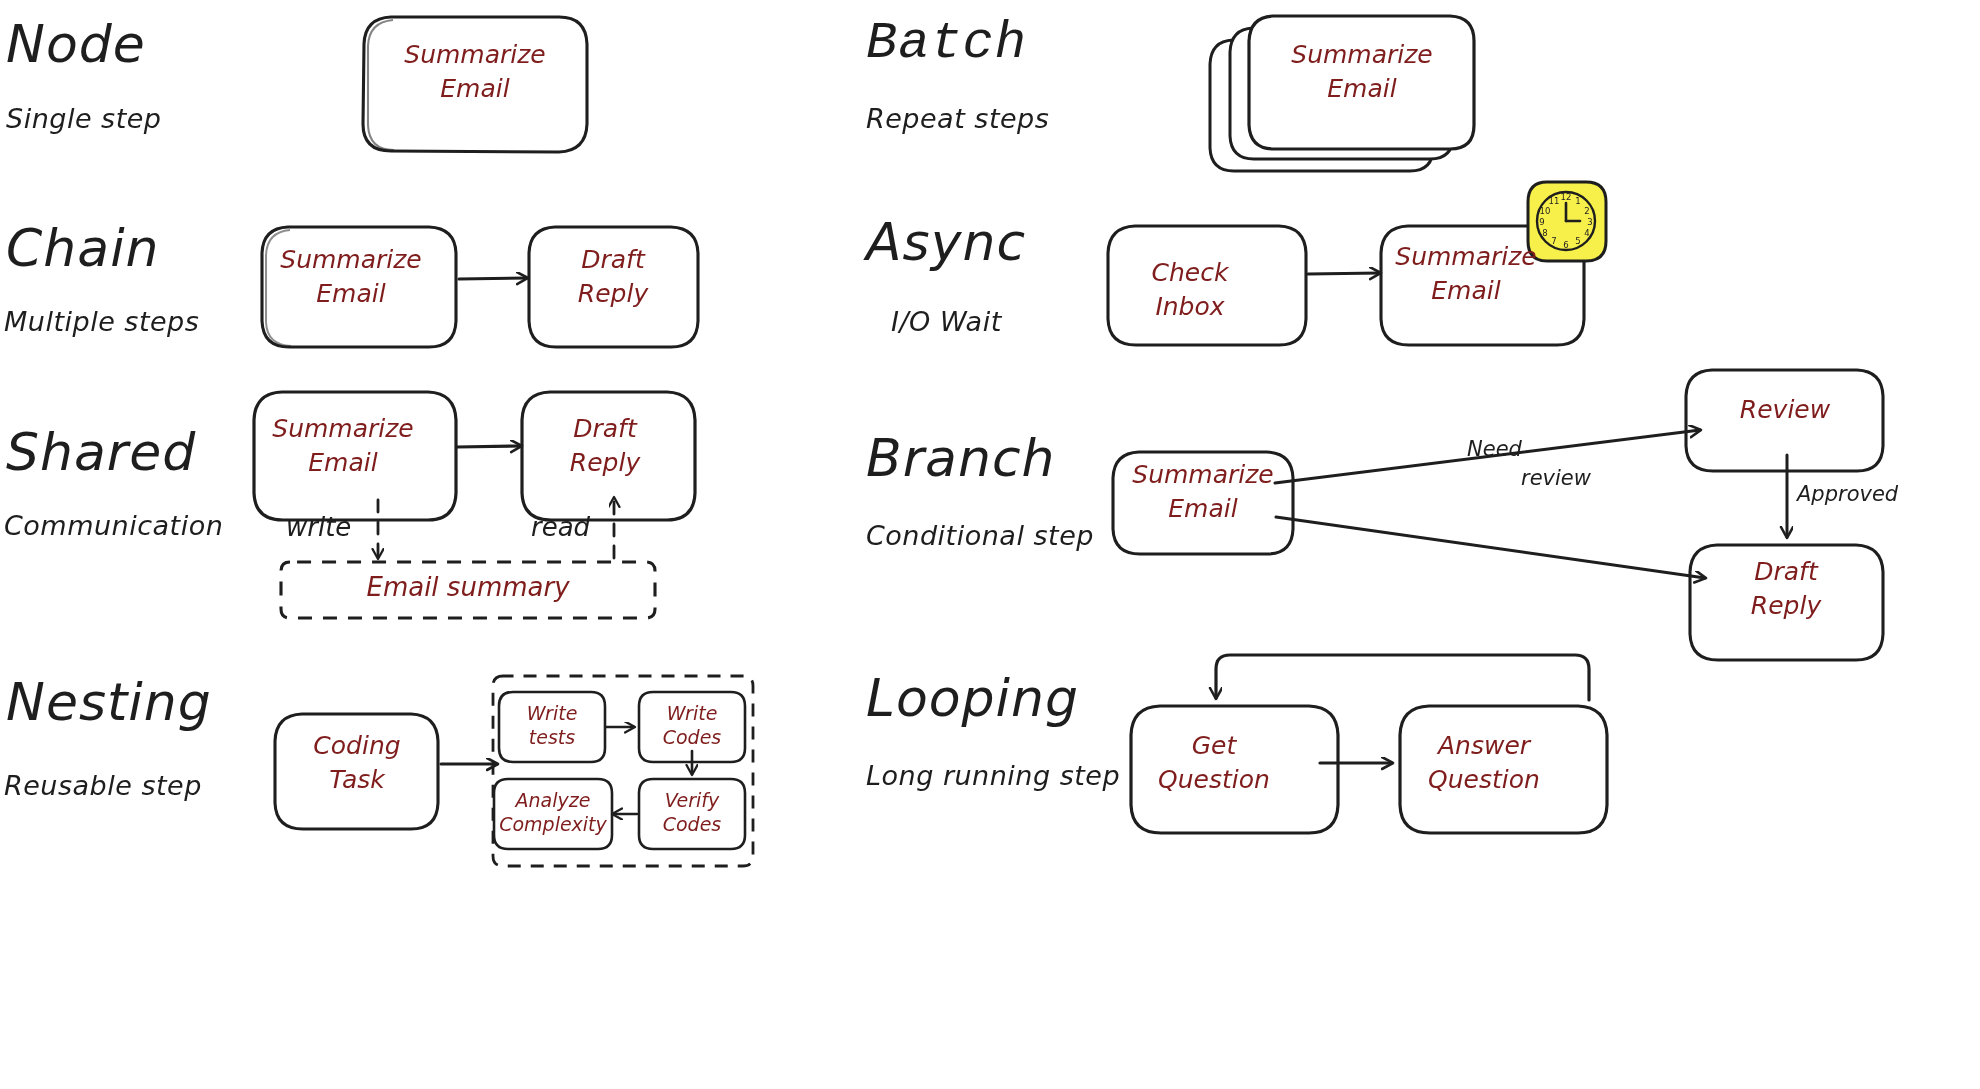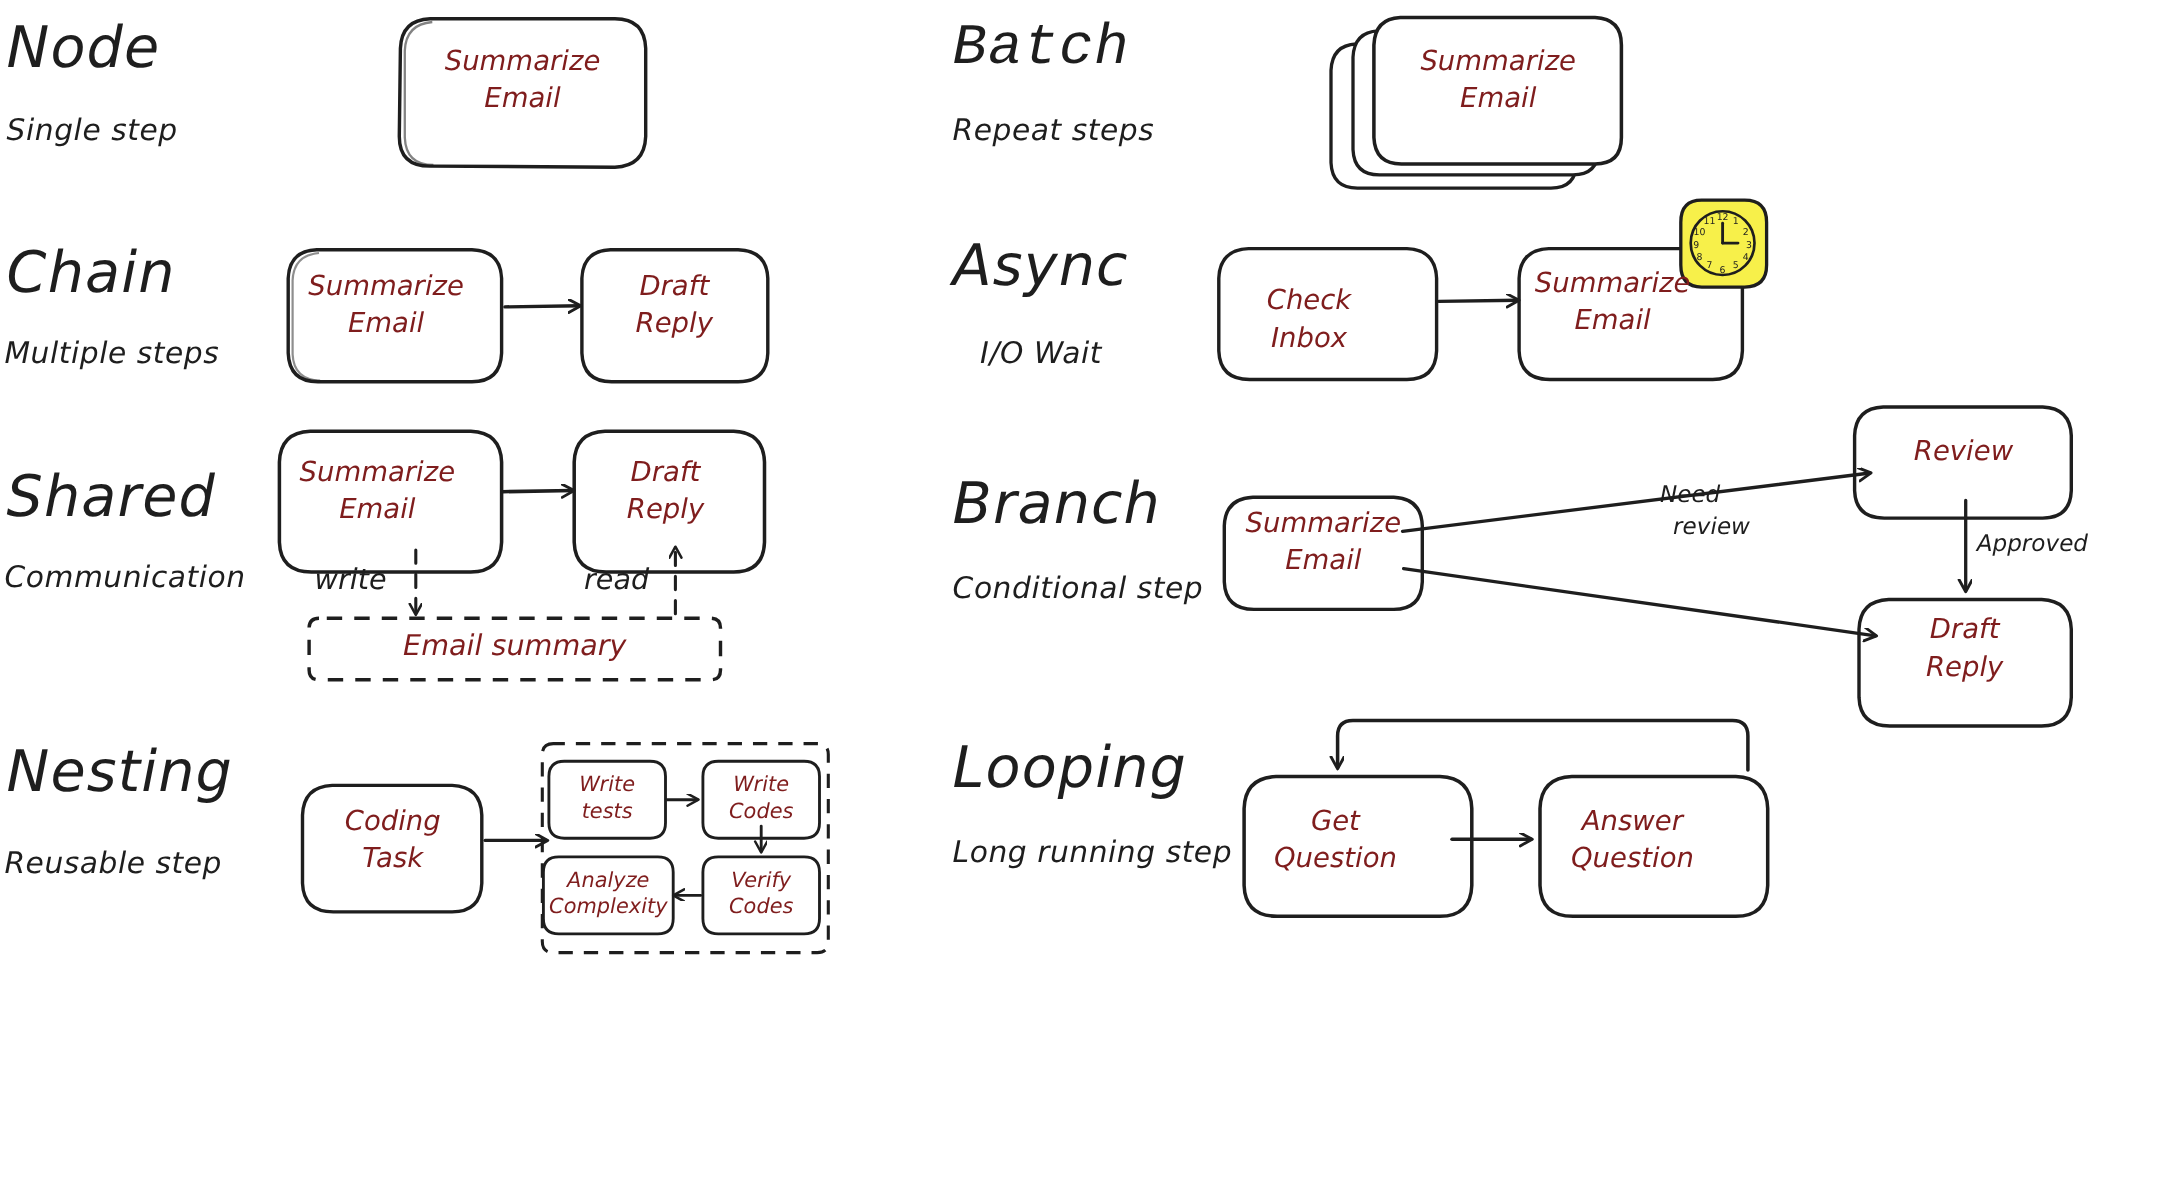--- a/index.html
+++ b/index.html
@@ -155,21 +155,21 @@
 <div class="lbl nodetext ctr" style="left:605px;top:446px;">Draft<br>Reply</div>
 <div class="lbl nodetext ctr" style="left:468px;top:588px;font-size:26px;">Email summary</div>
 <div class="lbl edgelabel" style="left:286px;top:512px;">write</div>
 <div class="lbl edgelabel" style="left:531px;top:512px;">read</div>
 
 <div class="lbl title" style="left:866px;top:428px;">Branch</div>
 <div class="lbl subtitle" style="left:866px;top:520px;">Conditional step</div>
 <div class="lbl nodetext ctr" style="left:1203px;top:492px;">Summarize<br>Email</div>
 <div class="lbl nodetext ctr" style="left:1785px;top:410px;">Review</div>
 <div class="lbl nodetext ctr" style="left:1786px;top:589px;">Draft<br>Reply</div>
-<div class="lbl edgelabel sm" style="left:1509px;top:437px;">Need</div>
+<div class="lbl edgelabel sm" style="left:1467px;top:437px;">Need</div>
 <div class="lbl edgelabel sm" style="left:1521px;top:466px;">review</div>
 <div class="lbl edgelabel sm" style="left:1797px;top:482px;">Approved</div>
 
 <div class="lbl title" style="left:6px;top:672px;">Nesting</div>
 <div class="lbl subtitle" style="left:4px;top:770px;">Reusable step</div>
 <div class="lbl nodetext ctr" style="left:357px;top:763px;">Coding<br>Task</div>
 <div class="lbl nodetext small ctr" style="left:552px;top:726px;">Write<br>tests</div>
 <div class="lbl nodetext small ctr" style="left:692px;top:726px;">Write<br>Codes</div>
 <div class="lbl nodetext small ctr" style="left:692px;top:813px;">Verify<br>Codes</div>
 <div class="lbl nodetext small ctr" style="left:553px;top:813px;">Analyze<br>Complexity</div>

